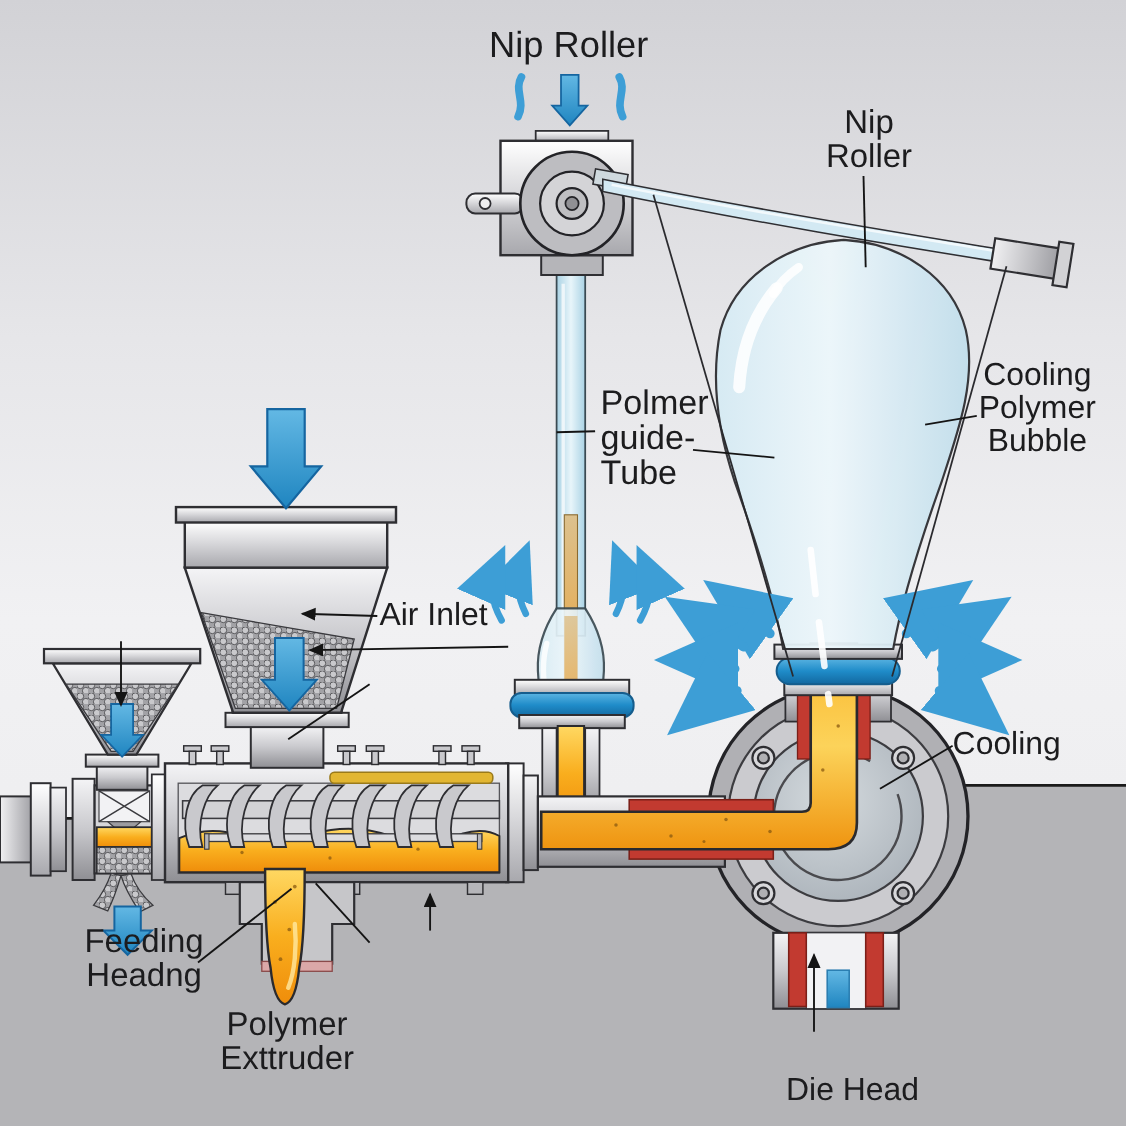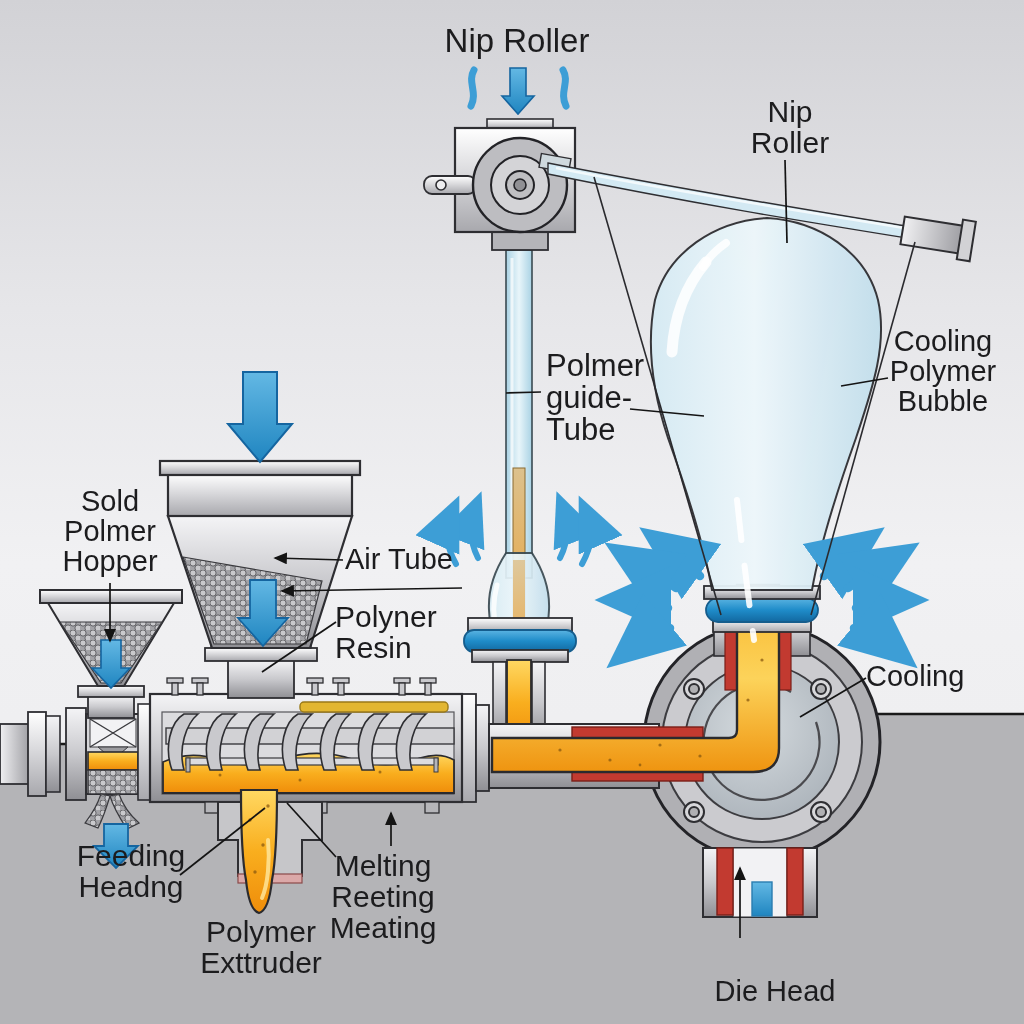--- a/index.html
+++ b/index.html
@@ -335,29 +335,21 @@
 
 <div class="lbl c" style="left:442px;top:24px;width:150px;font-size:33px;">Nip Roller</div>
 <div class="lbl c" style="left:730px;top:96px;width:120px;font-size:30px;">Nip
 Roller</div>
 <div class="lbl c" style="left:880px;top:326px;width:126px;font-size:29px;">Cooling
 Polymer
 Bubble</div>
 <div class="lbl" style="left:546px;top:350px;font-size:31px;">Polmer
 guide-
 Tube</div>
-<div class="lbl c" style="left:40px;top:486px;width:140px;font-size:29px;">Sold
-Polmer
-Hopper</div>
-<div class="lbl" style="left:345px;top:544px;font-size:29px;">Air Tube</div>
-<div class="lbl" style="left:335px;top:601px;font-size:30px;">Polyner
-Resin</div>
+<div class="lbl" style="left:345px;top:544px;font-size:29px;">Air Inlet</div>
 <div class="lbl c" style="left:60px;top:840px;width:142px;font-size:30px;">Feeding
 Headng</div>
 <div class="lbl c" style="left:190px;top:916px;width:142px;font-size:30px;">Polymer
 Exttruder</div>
-<div class="lbl c" style="left:320px;top:850px;width:126px;font-size:30px;">Melting
-Reeting
-Meating</div>
 <div class="lbl" style="left:866px;top:661px;font-size:29px;">Cooling</div>
 <div class="lbl c" style="left:705px;top:976px;width:140px;font-size:29px;">Die Head</div>
 
 </div>
 
 </body></html>

